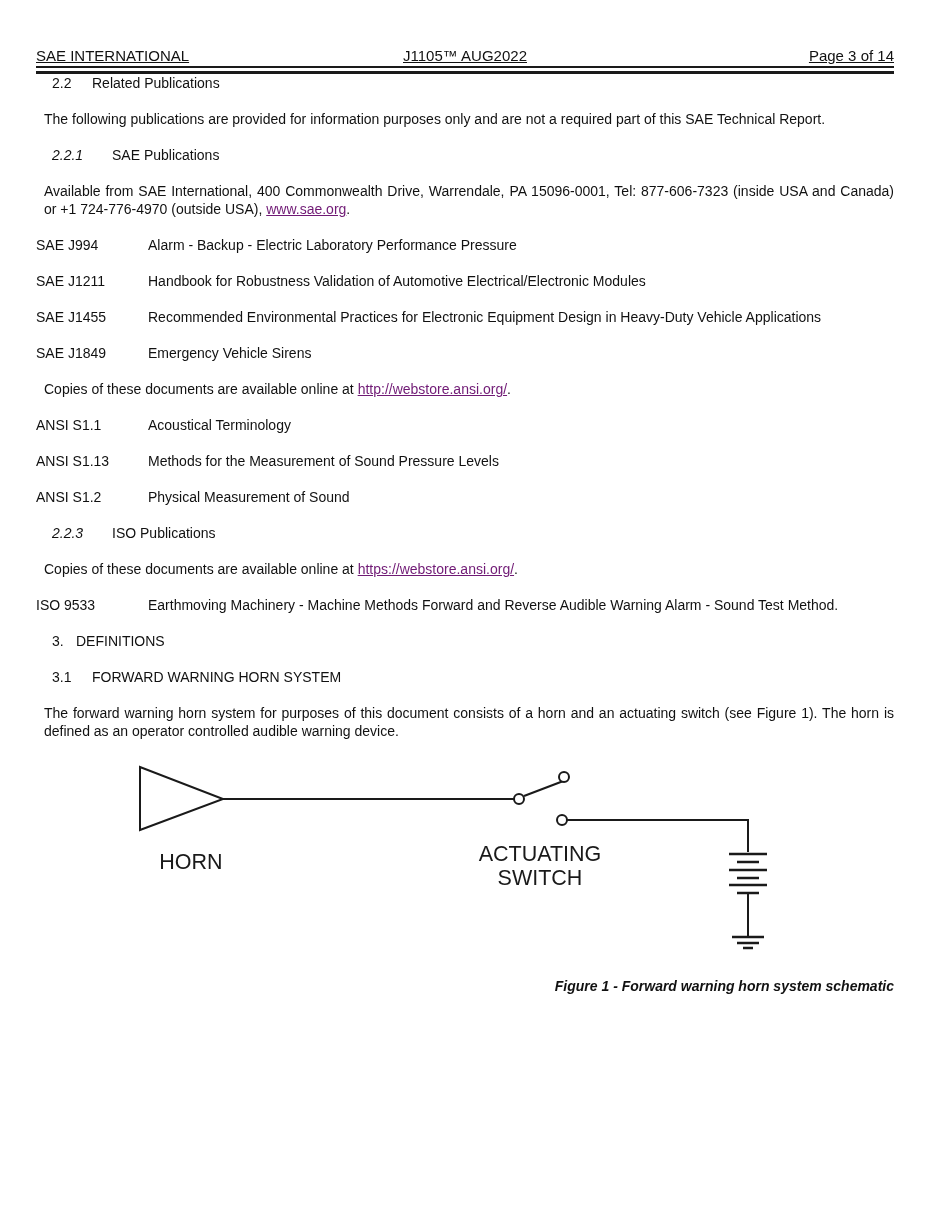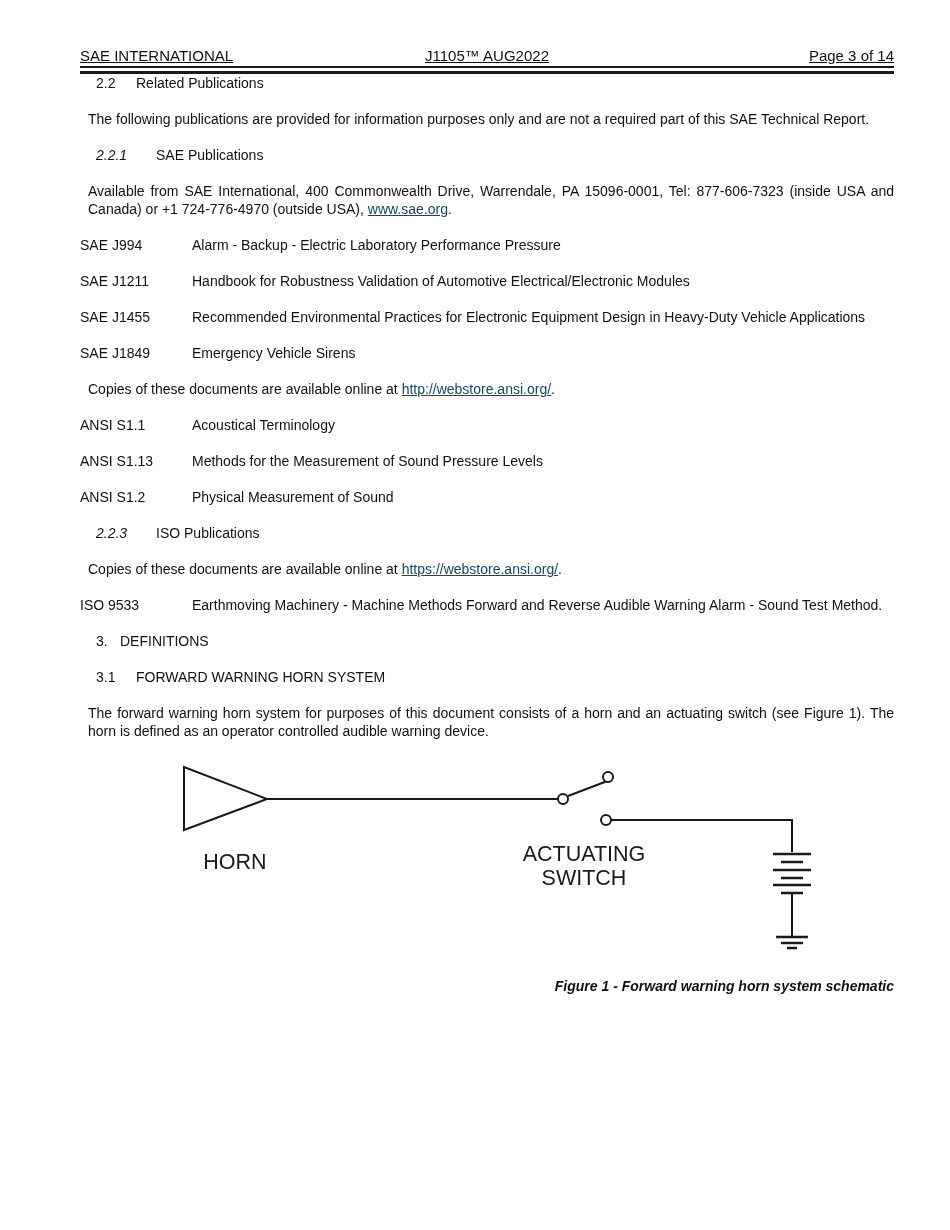--- a/index.html
+++ b/index.html
@@ -1,21 +1,21 @@
 <!DOCTYPE html>
 <html><head>
 <meta charset="utf-8">
 <style>
   html, body { margin: 0; padding: 0; background: #ffffff; }
   .page {
     position: relative;
     width: 950px;
     min-height: 1230px;
     box-sizing: border-box;
-    padding: 46px 56px 40px 80px;
+    padding: 46px 56px 40px 36px;
     background: #ffffff;
     color: #111111;
     font-family: "Liberation Sans", "DejaVu Sans", sans-serif;
     font-size: 14px;
     line-height: 18px;
   }
   
   .header-row {
     position: relative;
     font-size: 15px;
@@ -41,21 +41,21 @@
   .first-block { margin-top: 30px; }
   .heading { margin: 0 0 18px 16px; }
   .num { display: inline-block; }
   .w24 { width: 24px; }
   .w40 { width: 40px; }
   .w60 { width: 60px; font-style: italic; }
   .para { margin: 0 0 18px 8px; text-align: justify; }
   .ref { display: flex; margin: 0 0 18px 0; }
   .ref-label { flex: 0 0 112px; }
   .ref-desc { flex: 1 1 auto; text-align: justify; }
-  a.link { color: #0c4a6e; text-decoration: underline; cursor: pointer; }
+  a.link { color: #701a75; text-decoration: underline; cursor: pointer; }
   
   .figure-wrap { margin: 0; }
   .figure-svg { display: block; }
   .schematic-text {
     font-family: "Liberation Sans", "DejaVu Sans", sans-serif;
     font-size: 21.5px;
     fill: #1a1a1a;
   }
   .caption {
     margin: 24px 0 0 0;

